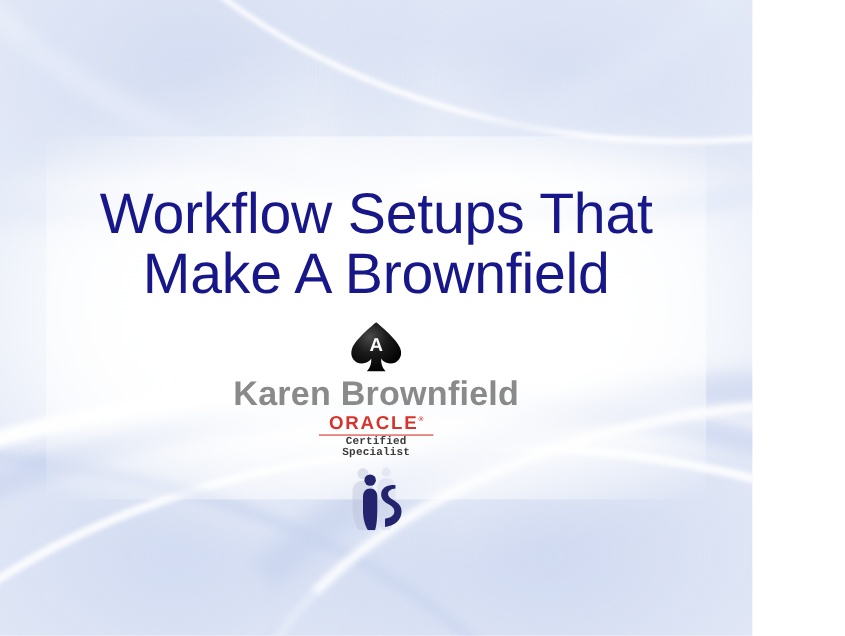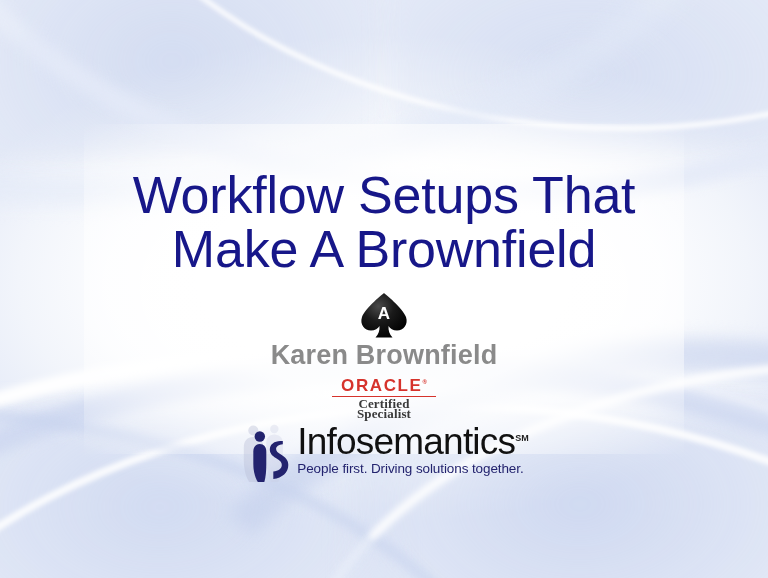--- a/index.html
+++ b/index.html
@@ -6,21 +6,21 @@
     margin: 0;
     padding: 0;
     background: #ffffff;
   }
   body {
     font-family: "Liberation Sans", sans-serif;
   }
 
   #slide {
     position: relative;
-    width: 768px;
+    width: 684px;
     height: 578px;
     overflow: hidden;
     background: #ffffff;
   }
 
   
   .bg-base {
     position: absolute;
     inset: 0;
     background:
@@ -224,21 +224,21 @@
     height: 50px;
   }
 
   
   .speaker-name {
     position: absolute;
     top: 340px;
     left: 0; right: 0;
     text-align: center;
     color: #8a8a8a;
-    font-size: 27px;
+    font-size: 31px;
     font-weight: bold;
     letter-spacing: 0.2px;
     font-family: "Liberation Sans", sans-serif;
   }
 
   
   .oracle-badge {
     position: absolute;
     top: 374px;
     left: 50%;
@@ -264,25 +264,25 @@
   .oracle-rule {
     display: block;
     height: 1.5px;
     background: #d6332c;
     margin: 2px auto 2px auto;
     width: 100%;
   }
   .oracle-sub {
     display: block;
     color: #3a3a3a;
-    font-size: 13px;
+    font-size: 10px;
     font-weight: bold;
     letter-spacing: 0.15px;
     line-height: 10px;
-    font-family: Liberation Serif, serif;
+    font-family: Liberation Mono, monospace;
   }
 
   
   .infosemantics {
     position: absolute;
     top: 418px;
     left: 50%;
     transform: translateX(-50%);
     display: flex;
     align-items: flex-start;
@@ -402,20 +402,16 @@
             <circle cx="20.5" cy="16.5" r="5.2"></circle>
             <path d="M20.5 24 C16.5 24 14 27 14 31.5 L14 44 C14 52 16 58 18.5 62 L25 62 C26.5 57 27 50 27 44 L27 31.5 C27 27 24.5 24 20.5 24 Z"></path>
           </g>
 
           <g fill="#23236e">
             <path d="M41 21 C35 21 30.5 24.5 30.5 29.5 C30.5 33.5 33 35.8 36.5 38 C40.5 40.5 42.5 42 42.5 45 C42.5 48.5 39 51 34 51.5 L34 59 C43 58 49 52.5 49 45 C49 40 46 37.2 42 34.8 C38.5 32.7 36.8 31.4 36.8 29 C36.8 26.4 39.5 24.5 43.5 24.2 L43.5 21.1 C42.7 21 41.9 21 41 21 Z"></path>
             <path d="M36 19.5 C36 19.5 31 26 30 33 C29.2 38.8 31.5 43 35 46 C38 48.6 39.5 50.4 39 53 C38.4 56.2 35 58.6 30 59.6 L33.5 62 C41.5 60 46.5 55 47 48.5 C47.4 43.2 44 40 40 37 C36.8 34.6 35.2 32.8 35.8 30 C36.5 26.6 39.5 23.4 42.5 21.6 Z" opacity="0"></path>
           </g>
         </svg>
       </div>
-      <div class="is-text">
-        <div class="is-wordmark"><span>Infosemantics</span><span class="sm">SM</span></div>
-        <div class="is-tagline">People first. Driving solutions together.</div>
-      </div>
     </div>
 
   </div>
 </div>
 
 </body></html>

